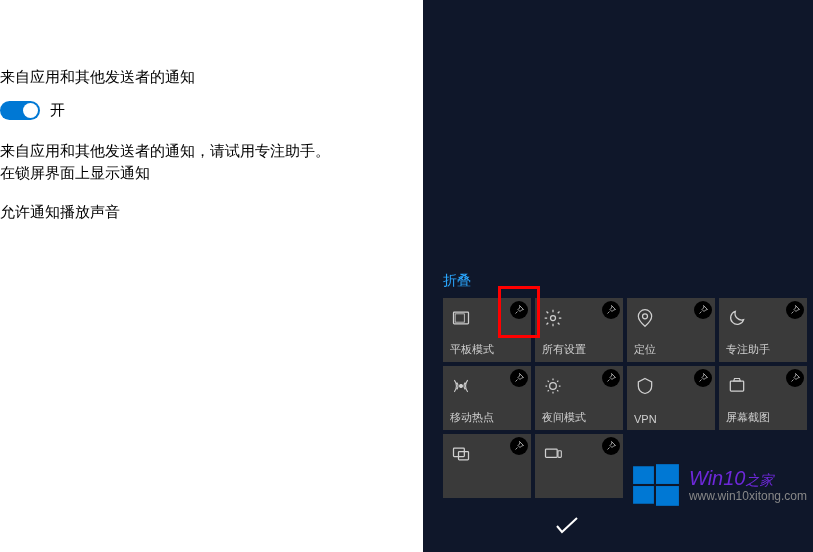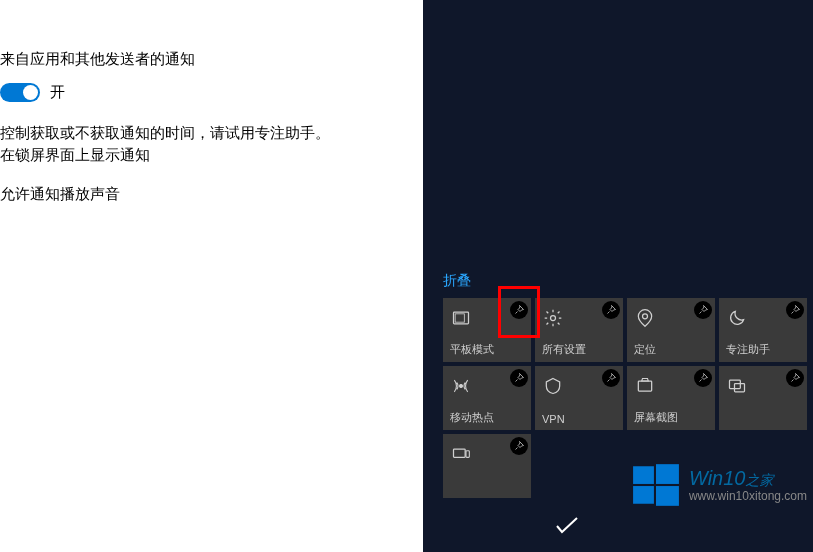--- a/index.html
+++ b/index.html
@@ -14,20 +14,21 @@
     .left-panel {
       position: absolute;
       left: 0;
       top: 0;
       width: 423px;
       height: 552px;
       background: #fff;
       padding-left: 0;
     }
     .settings-content {
+      padding-top: 18px;
     }
     .settings-title-bar {
       height: 18px;
       margin-bottom: 30px;
     }
     .section-text {
       font-size: 15px;
       color: #000;
       margin-bottom: 12px;
       padding-left: 0;
@@ -169,21 +170,21 @@
     .win-logo {
       width: 50px;
       height: 50px;
       margin-right: 8px;
     }
     .watermark-text {
       display: flex;
       flex-direction: column;
     }
     .watermark-title {
-      color: #0369a1;
+      color: #6d28d9;
       font-size: 20px;
       font-weight: 500;
       font-style: italic;
       line-height: 1.1;
     }
     .watermark-title .home {
       font-size: 14px;
       font-style: italic;
     }
     .watermark-url {
@@ -204,21 +205,21 @@
   <div class="settings-content">
     <div class="settings-title-bar"></div>
 
     <div class="section-text">来自应用和其他发送者的通知</div>
 
     <div class="toggle-row">
       <div class="toggle-switch"></div>
       <div class="toggle-label">开</div>
     </div>
 
-    <div class="hint-text">控制获取或不获取通知的时间，请试用专注助手。</div>
+    <div class="hint-text">来自应用和其他发送者的通知，请试用专注助手。</div>
 
     <div class="checkbox-row">在锁屏界面上显示通知</div>
     <div class="checkbox-row">允许通知播放声音</div>
   </div>
 </div>
 
 <div class="right-panel">
   <span class="collapse-link">折叠</span>
 
   <div class="tiles-grid">
@@ -282,20 +283,32 @@
           <path d="M7 8a7 7 0 010 8M17 8a7 7 0 000 8M4 5a11 11 0 010 14M20 5a11 11 0 000 14" fill="none" stroke="#d0d0d0" stroke-width="1.3"></path>
         </svg>
       <span class="tile-label">移动热点</span>
       <span class="tile-badge">
           <svg viewBox="0 0 24 24">
             <path d="M5 19l4-4M13 3l8 8-4 1-3 3-4-4 3-3 1-4z" stroke-width="1.5"></path>
           </svg>
         </span>
     </div>
 
+    <div class="tile">
+      <svg class="tile-icon" viewBox="0 0 24 24">
+          <circle cx="12" cy="12" r="4" fill="none" stroke="#d0d0d0" stroke-width="1.5"></circle>
+          <path d="M12 3v2M12 19v2M3 12h2M19 12h2M5.6 5.6l1.4 1.4M17 17l1.4 1.4M5.6 18.4L7 17M17 7l1.4-1.4" stroke="#d0d0d0" stroke-width="1.5"></path>
+        </svg>
+      <span class="tile-label">夜间模式</span>
+      <span class="tile-badge">
+          <svg viewBox="0 0 24 24">
+            <path d="M5 19l4-4M13 3l8 8-4 1-3 3-4-4 3-3 1-4z" stroke-width="1.5"></path>
+          </svg>
+        </span>
+    </div>
 
     <div class="tile">
       <svg class="tile-icon" viewBox="0 0 24 24">
           <path d="M12 3l8 4v5c0 5-3.5 8-8 9-4.5-1-8-4-8-9V7l8-4z" fill="none" stroke="#d0d0d0" stroke-width="1.5"></path>
         </svg>
       <span class="tile-label">VPN</span>
       <span class="tile-badge">
           <svg viewBox="0 0 24 24">
             <path d="M5 19l4-4M13 3l8 8-4 1-3 3-4-4 3-3 1-4z" stroke-width="1.5"></path>
           </svg>

